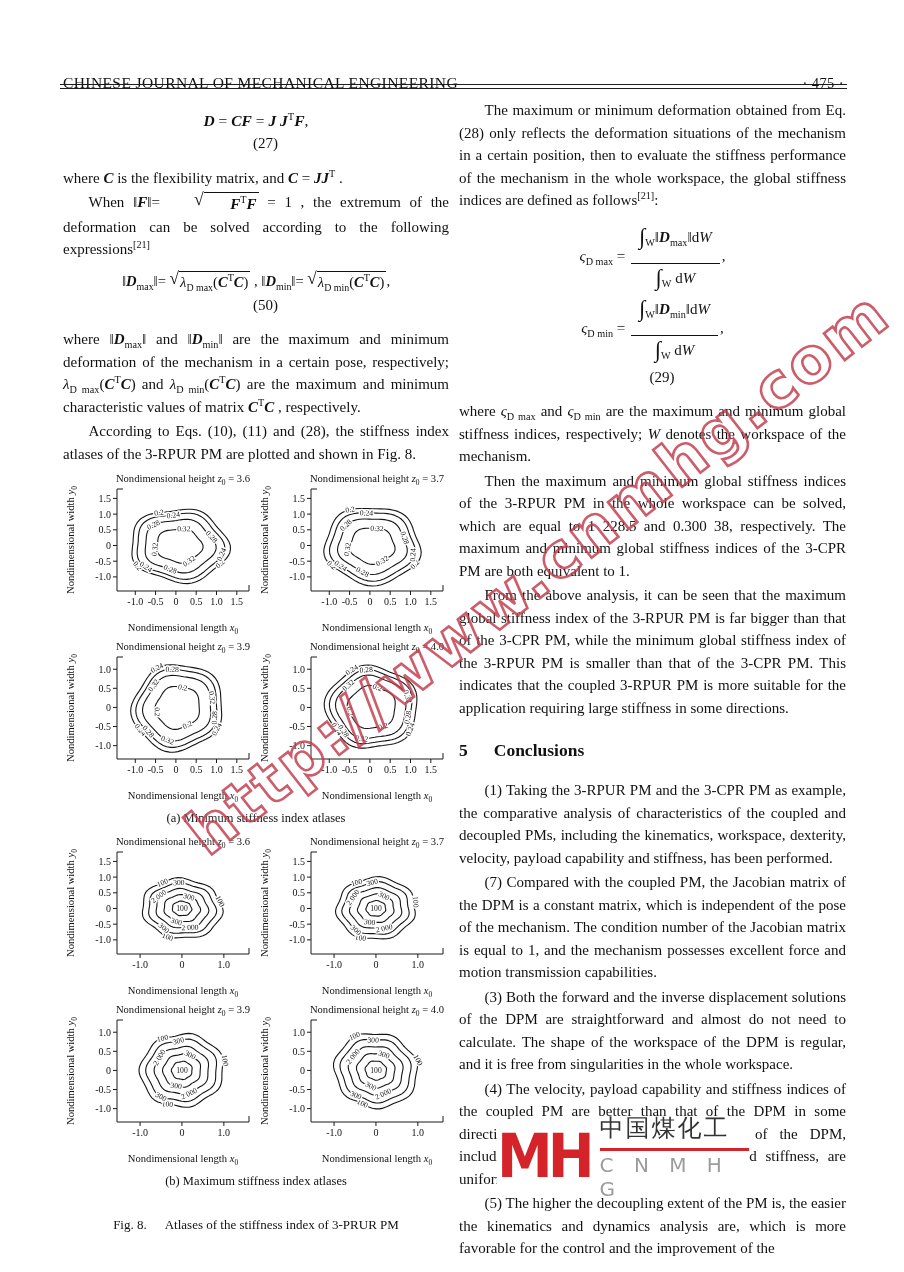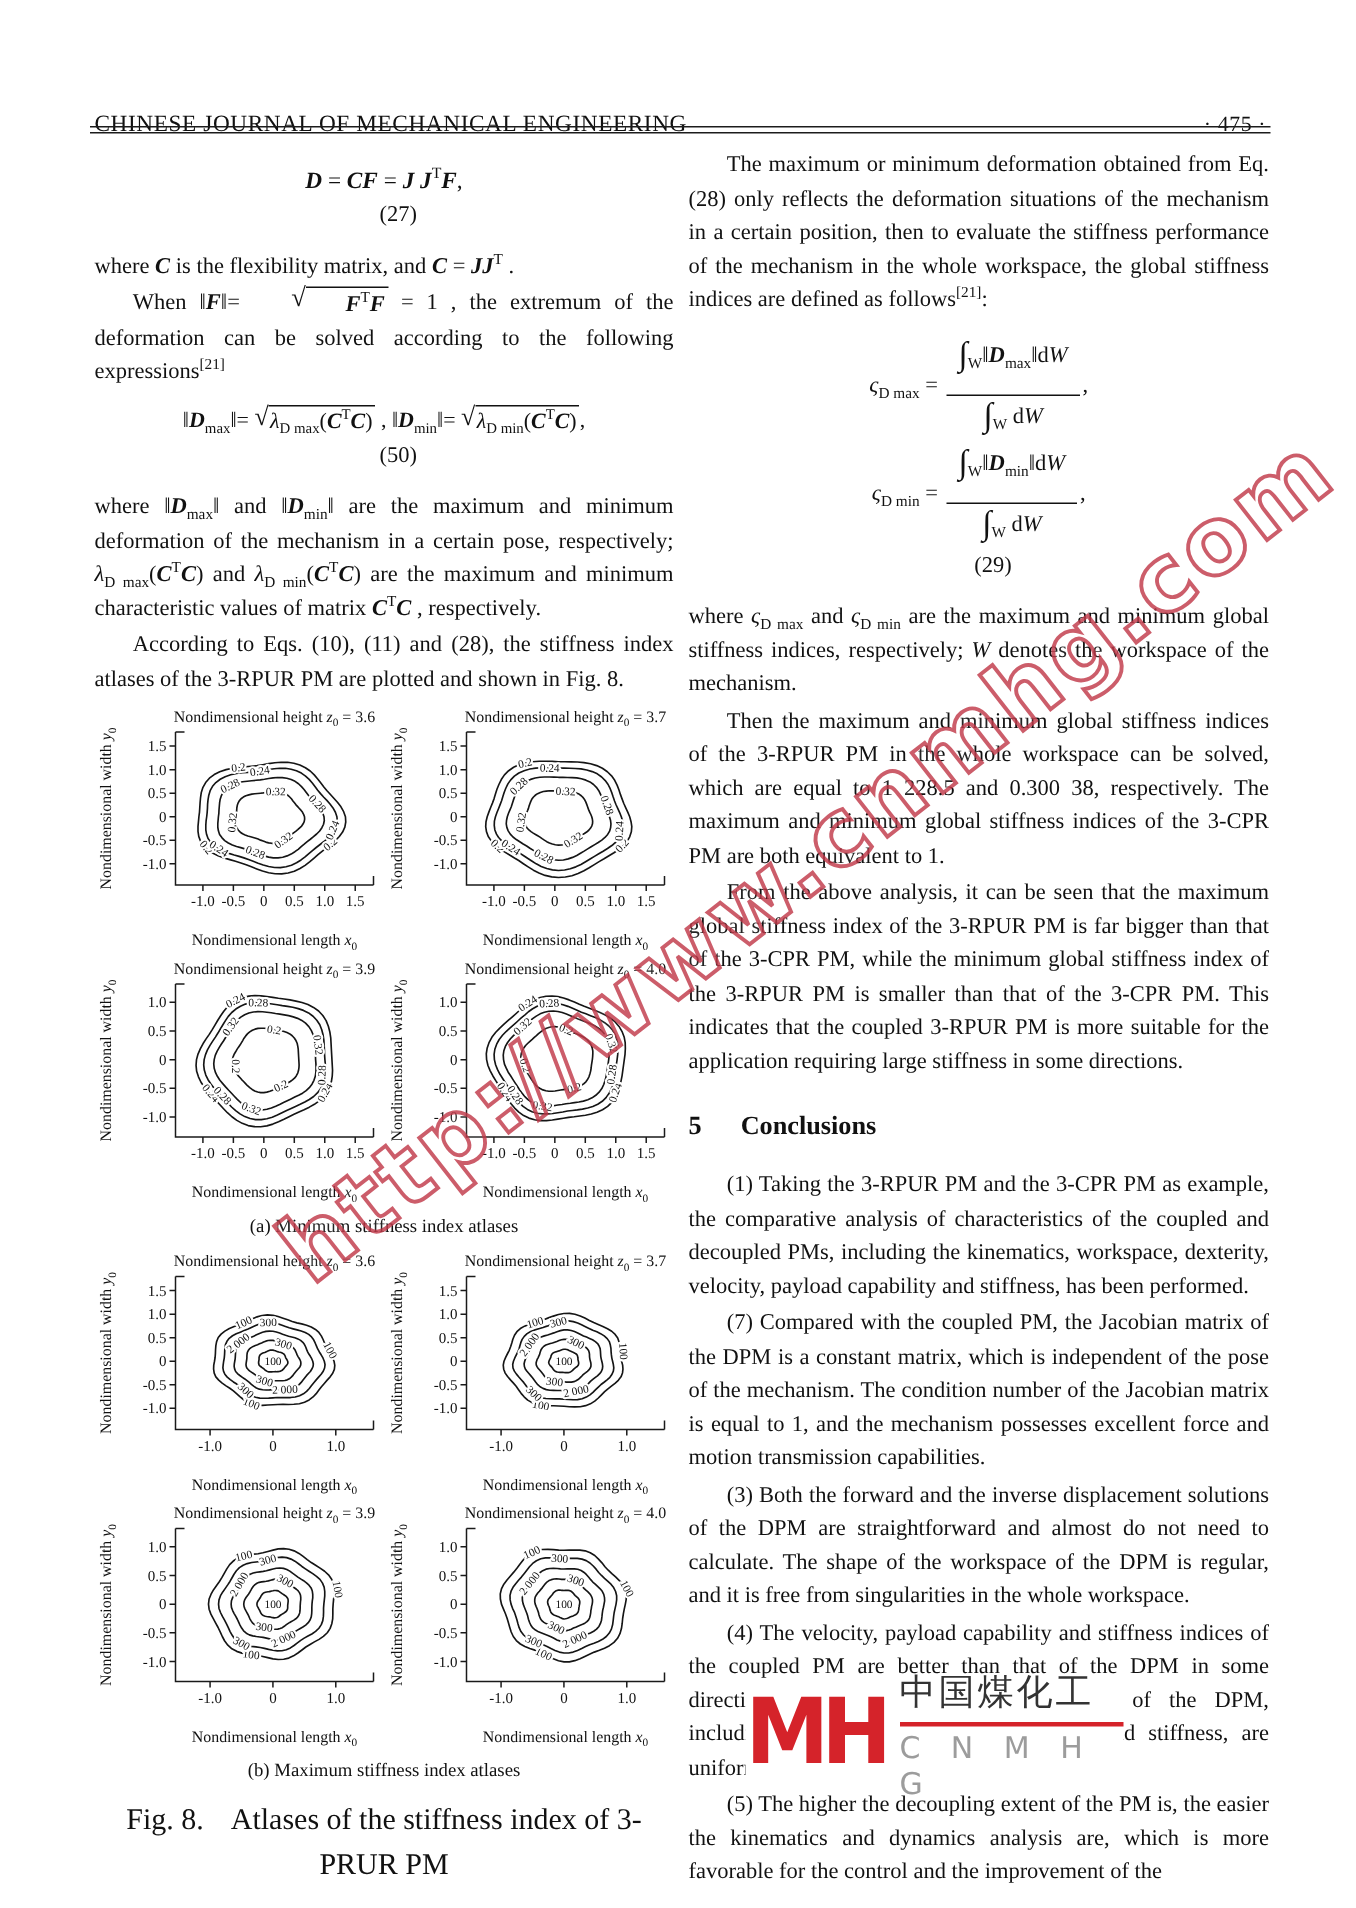--- a/index.html
+++ b/index.html
@@ -30,21 +30,21 @@
   .eq .eq-body{flex:1;text-align:center;font-size:15.5px;}
   .eq .eq-no{width:44px;text-align:right;}
   .eq29-lines{flex:1;display:flex;flex-direction:column;align-items:center;gap:8px;padding:4px 0;}
   
   .sec-hd{display:flex;gap:26px;font-weight:bold;font-size:17.5px;margin:18px 0 16px;text-align:left;}
   
   .figure{margin-top:6px;}
   .plot-grid{display:grid;grid-template-columns:192px 192px;column-gap:2px;}
   .plot-slot{width:192px;height:168px;}
   .fig-subcaption{text-align:center;font-size:12.5px;margin:2px 0 6px;}
-  .fig-caption{text-align:center;font-size:20px;margin-top:8px;}
+  .fig-caption{text-align:center;font-size:13px;margin-top:24px;}
   .fig-caption .gap{display:inline-block;width:18px;}
   
   .ax{stroke:#1a1a1a;stroke-width:1;fill:none;}
   .ring{stroke:#151515;stroke-width:1.1;fill:none;stroke-linejoin:round;}
   .tk{font:10px "Liberation Serif","DejaVu Serif",serif;fill:#111;}
   .pt,.pl{font:10.6px "Liberation Serif","DejaVu Serif",serif;fill:#111;}
   .ti{font-style:italic;}
   .rl{font:7.6px "Liberation Serif","DejaVu Serif",serif;fill:#111;stroke:#fff;stroke-width:2.8px;paint-order:stroke;stroke-linejoin:round;}
   
   .watermark{position:absolute;left:172px;top:812px;transform:rotate(-38deg);transform-origin:left top;

